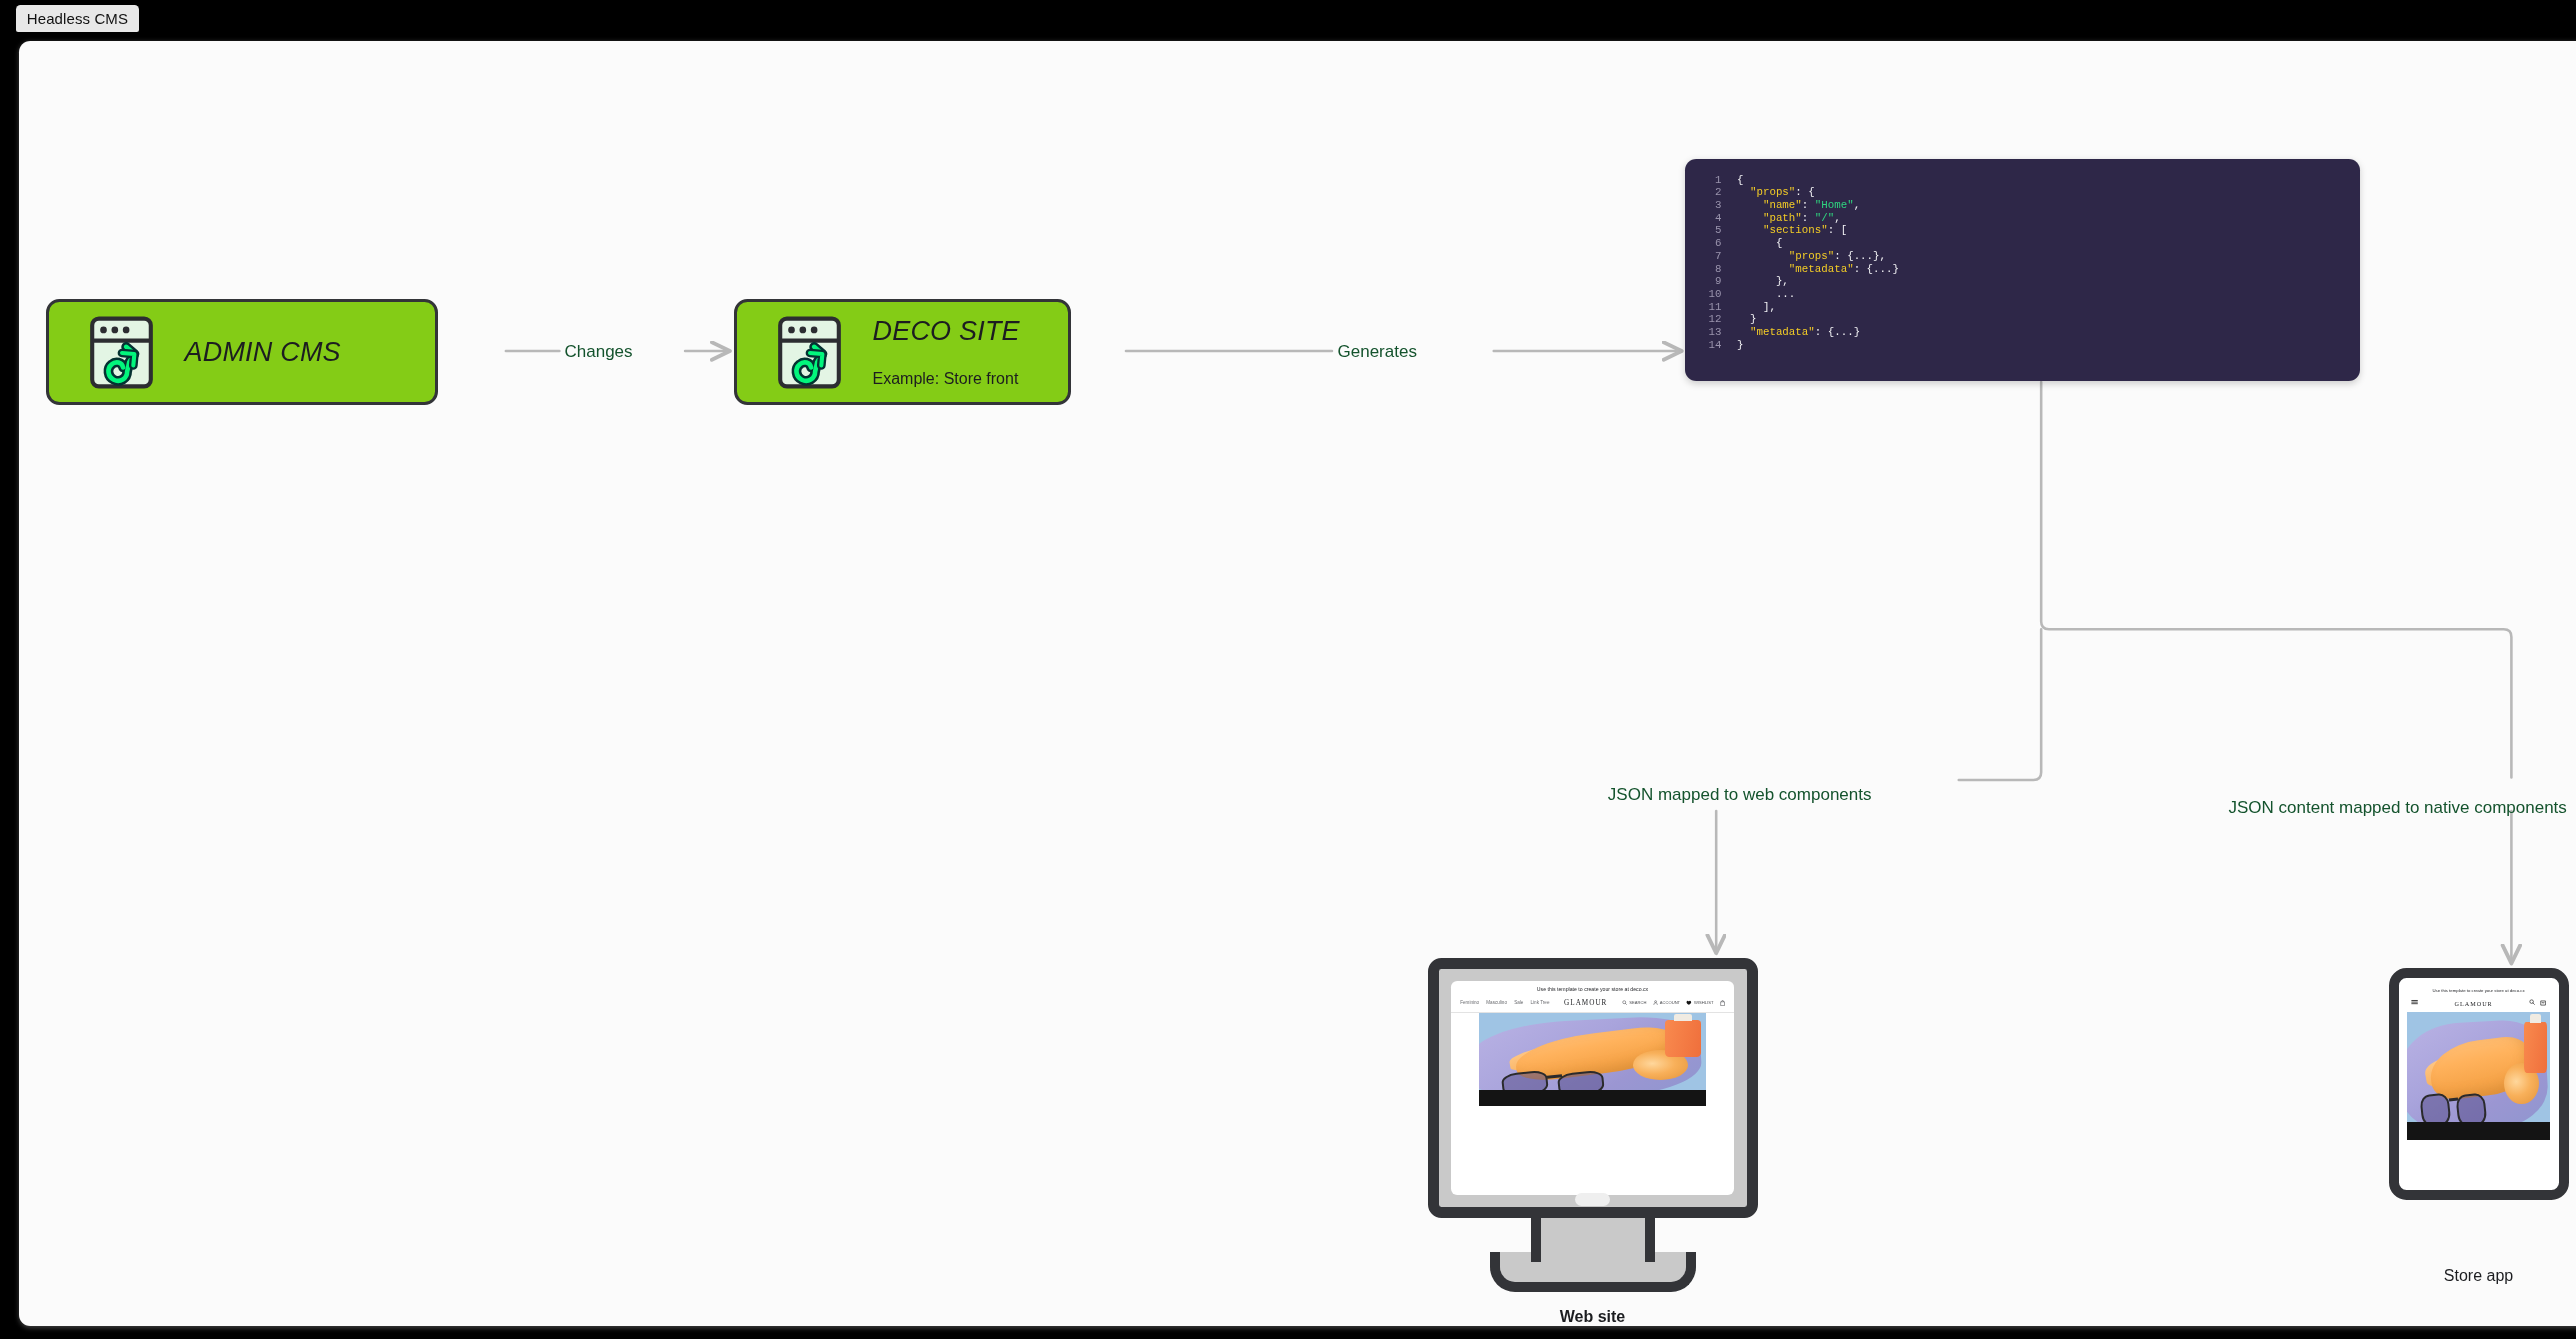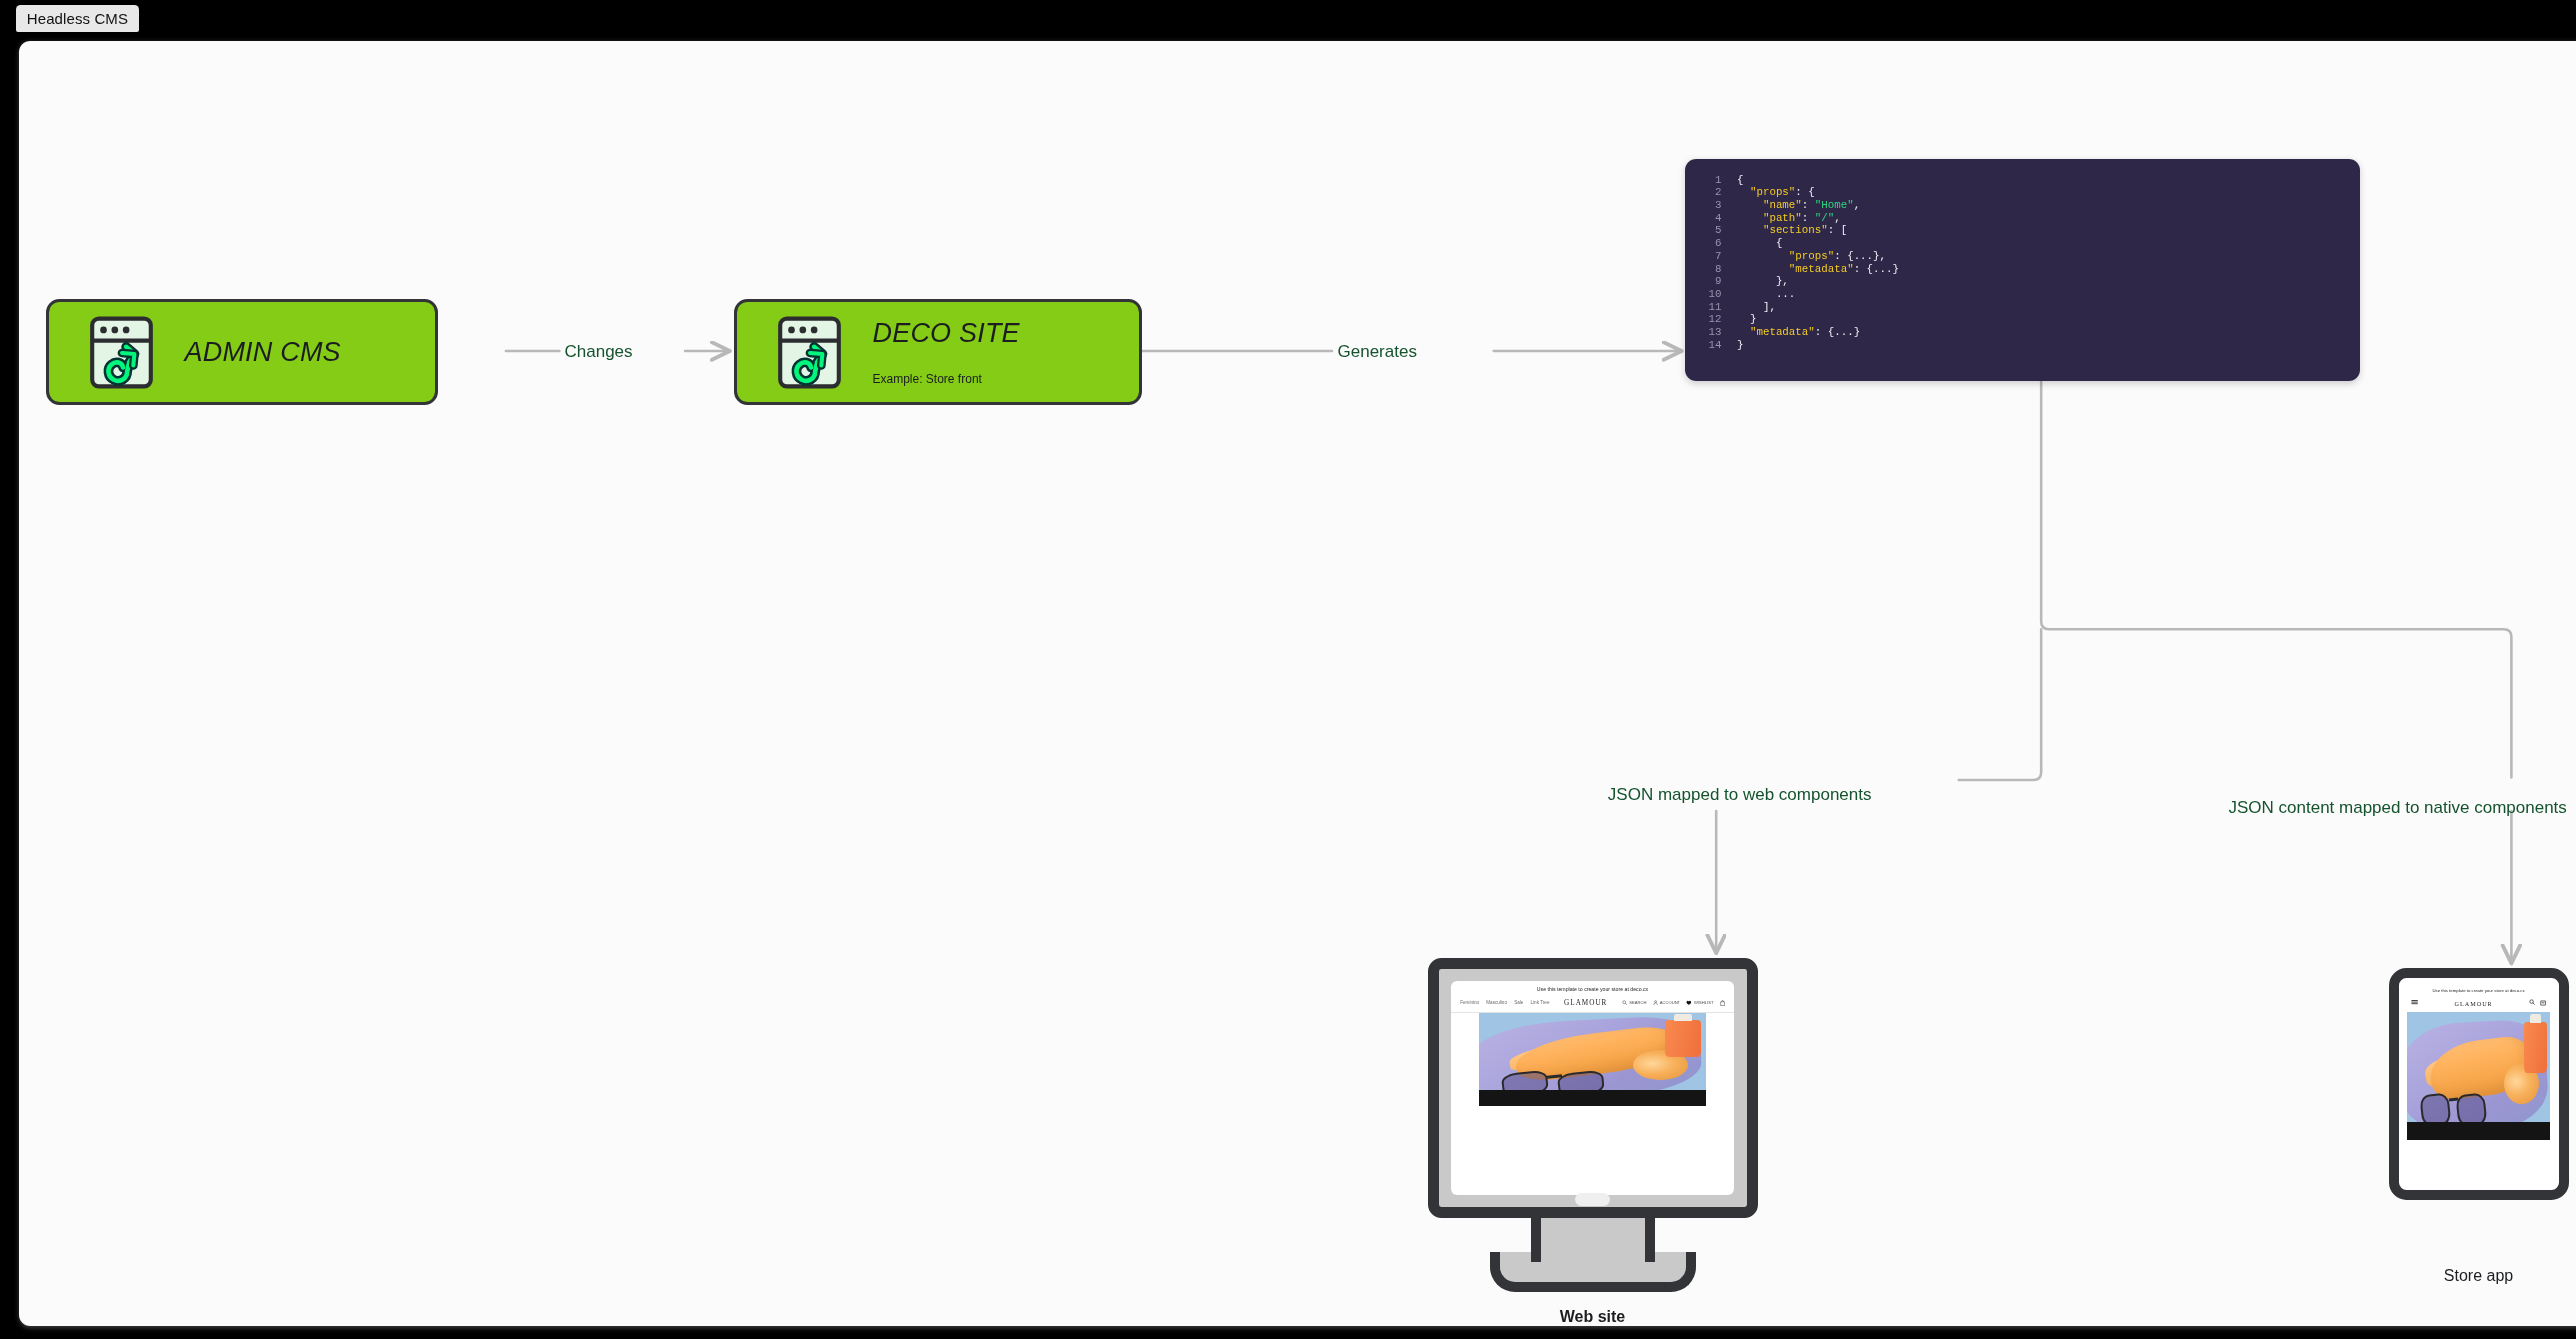--- a/index.html
+++ b/index.html
@@ -39,21 +39,21 @@
     border-radius: 13.4px;
     background: #84cc16;
     display: flex; align-items: center;
     padding-left: 41px; gap: 32px;
   }
   .node-title {
     font-style: italic; font-size: 27px;
     color: #1c1d20; letter-spacing: 0.2px; white-space: nowrap;
   }
   .node-sub {
-    font-size: 12px; color: #1c1d20; margin-top: 23px; white-space: nowrap;
+    font-size: 16px; color: #1c1d20; margin-top: 23px; white-space: nowrap;
   }
   .node-text-wrap { display: flex; flex-direction: column; }
 
   
   .deco-logo { width: 63px; height: 73px; flex: none; }
 
   
   .edge-label {
     position: absolute;
     font-size: 17px; color: #14532d;
@@ -244,21 +244,21 @@
         <path d="M70 60 L86 74 L76 90 L72 108 C72 122 58 130 46 124 C34 118 32 102 42 94 C50 87 62 90 64 100" fill="none" stroke="#02f67c" stroke-width="9" stroke-linecap="round" stroke-linejoin="round"></path>
         <path d="M62 72 L86 74 L84 96" fill="none" stroke="#053232" stroke-width="17" stroke-linecap="round" stroke-linejoin="round"></path>
         <path d="M62 72 L86 74 L84 96" fill="none" stroke="#02f67c" stroke-width="8" stroke-linecap="round" stroke-linejoin="round"></path>
       </svg>
     </span>
     <div class="node-text-wrap">
       <span class="node-title">ADMIN CMS</span>
     </div>
   </div>
 
-  <div class="node-box" style="left:715px; top:258px; width:408px; height:106px;">
+  <div class="node-box" style="left:715px; top:258px; width:337px; height:106px;">
     <span class="deco-logo">
       <svg viewBox="0 0 122 142" width="63" height="73">
         <rect x="4" y="5" width="114" height="132" rx="13" fill="#e3f5e4" stroke="#2c2d31" stroke-width="8"></rect>
         <line x1="4" y1="48" x2="118" y2="48" stroke="#2c2d31" stroke-width="8"></line>
         <circle cx="26" cy="27" r="6.5" fill="#2c2d31"></circle>
         <circle cx="48" cy="27" r="6.5" fill="#2c2d31"></circle>
         <circle cx="70" cy="27" r="6.5" fill="#2c2d31"></circle>
         <path d="M70 60 L86 74 L76 90 L72 108 C72 122 58 130 46 124 C34 118 32 102 42 94 C50 87 62 90 64 100" fill="none" stroke="#053232" stroke-width="19" stroke-linecap="round" stroke-linejoin="round"></path>
         <path d="M70 60 L86 74 L76 90 L72 108 C72 122 58 130 46 124 C34 118 32 102 42 94 C50 87 62 90 64 100" fill="none" stroke="#02f67c" stroke-width="9" stroke-linecap="round" stroke-linejoin="round"></path>
         <path d="M62 72 L86 74 L84 96" fill="none" stroke="#053232" stroke-width="17" stroke-linecap="round" stroke-linejoin="round"></path>

